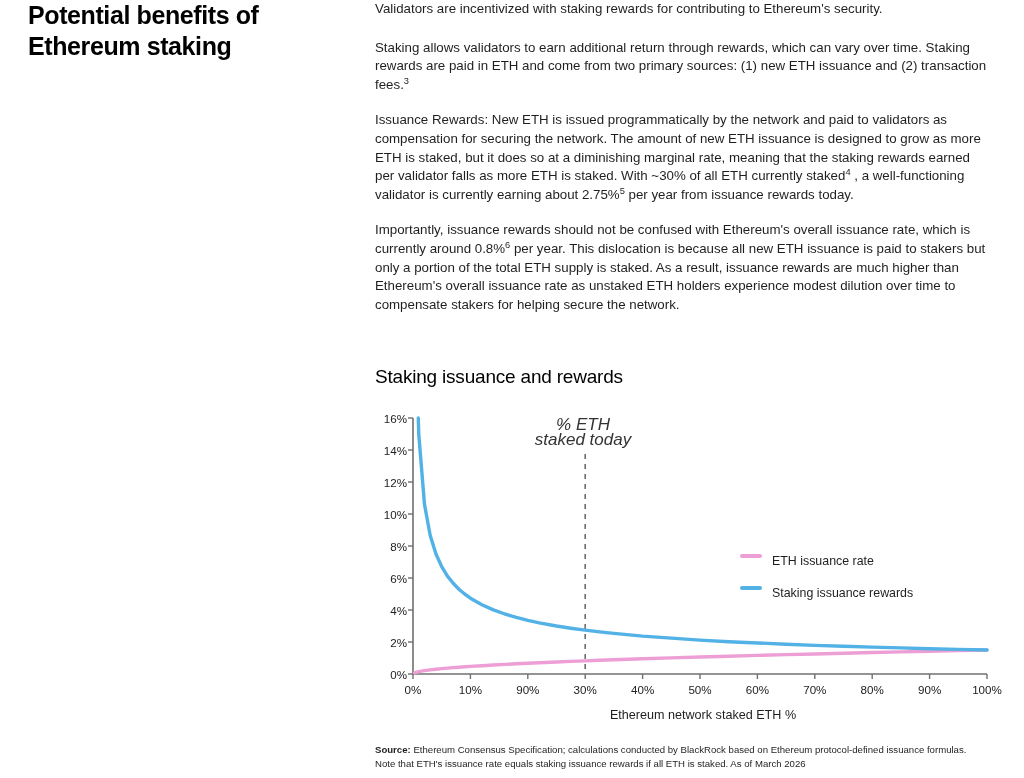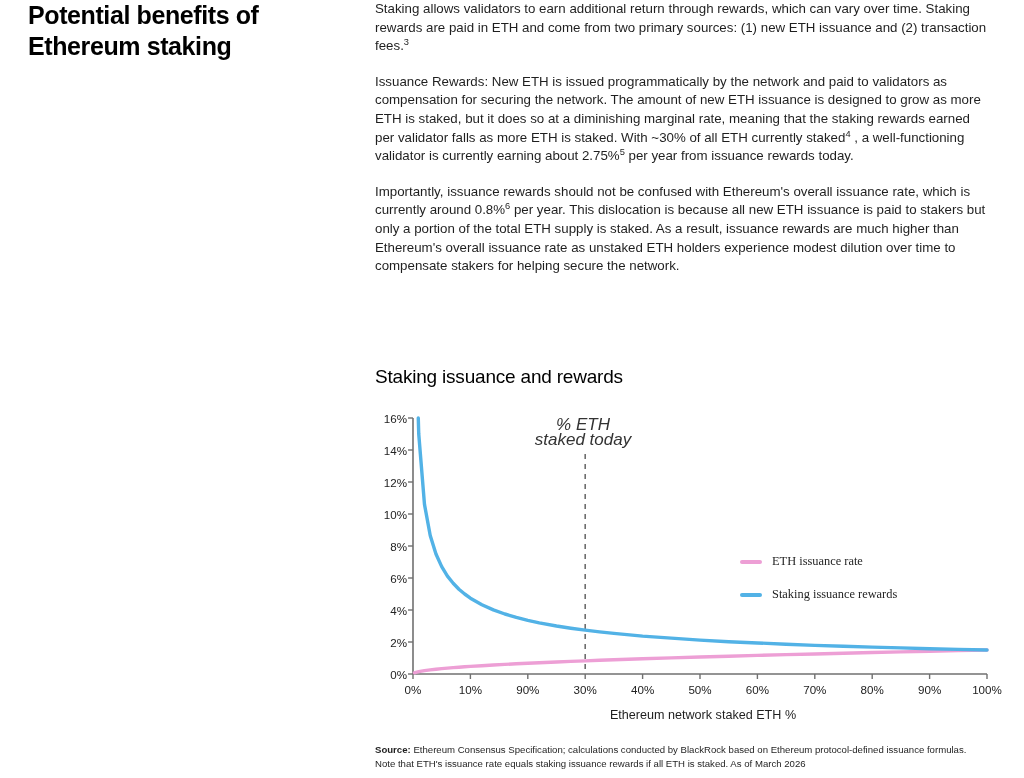--- a/index.html
+++ b/index.html
@@ -116,23 +116,21 @@
     line-height: 15px;
   }
 
   #legend {
     position: absolute;
     left: 365px;
     top: 144px;
   }
   .legend-row {
     display: flex;
-    align-items: center;
     margin-bottom: 18px;
-    font-family: Liberation Serif, serif;
   }
   .legend-swatch {
     width: 22px;
     height: 4px;
     border-radius: 2px;
     margin-right: 10px;
     flex: 0 0 auto;
   }
   .legend-text {
     font-size: 12.4px;
@@ -155,20 +153,23 @@
 </head>
 <body>
 
 <div id="page-heading">
   <span class="ln">Potential benefits of</span>
   <span class="ln">Ethereum staking</span>
 </div>
 
 <div id="body-col">
 
+  <p class="para first">
+    <span>Validators are incentivized with staking rewards for contributing to Ethereum's security.</span>
+  </p>
 
   <p class="para">
     <span>Staking allows validators to earn additional return through rewards, which can vary over time. Staking rewards are paid in ETH and come from two primary sources: (1) new ETH issuance and (2) transaction fees.</span><sup>3</sup>
   </p>
 
   <p class="para">
     <b>Issuance Rewards:</b><span> New ETH is issued programmatically by the network and paid to validators as compensation for securing the network. The amount of new ETH issuance is designed to grow as more ETH is staked, but it does so at a diminishing marginal rate, meaning that the staking rewards earned per validator falls as more ETH is staked. With ~30% of all ETH currently staked</span><sup>4</sup><span> , a well-functioning validator is currently earning about 2.75%</span><sup>5</sup><span> per year from issuance rewards today.</span>
   </p>
 
   <p class="para">

